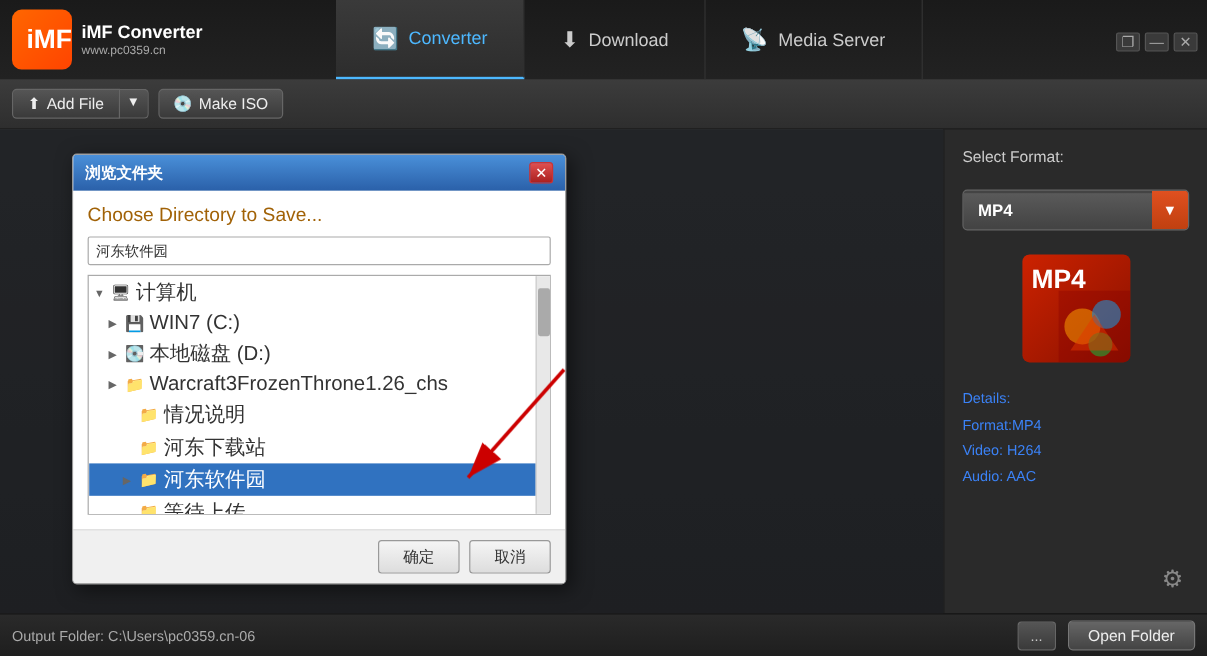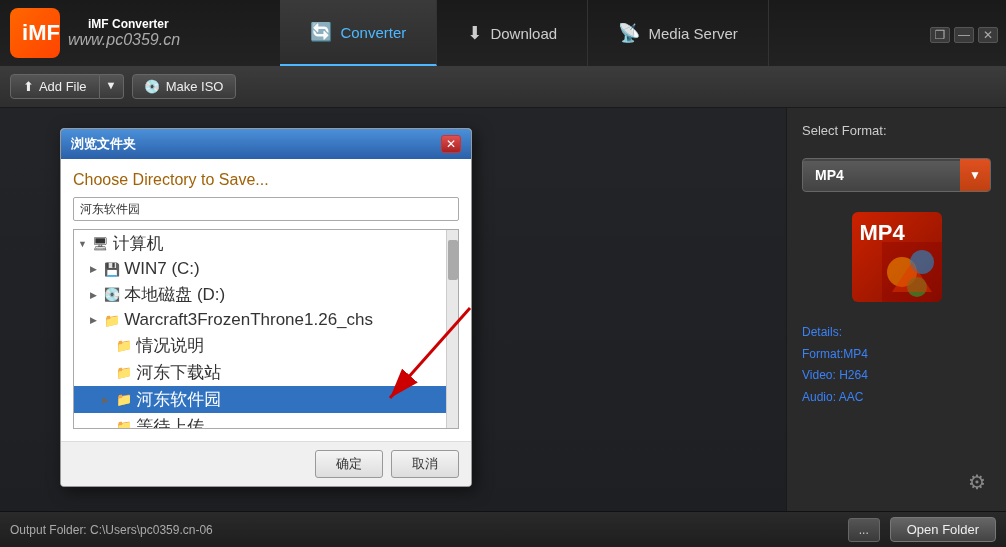--- a/index.html
+++ b/index.html
@@ -39,30 +39,28 @@
       color: white;
       margin-right: 8px;
       flex-shrink: 0;
       padding-left: 12px;
     }
     .app-title-text {
       display: flex;
       flex-direction: column;
     }
     .app-title-main {
-      font-size: 12px;
+      font-size: 15px;
       font-weight: bold;
       color: white;
       line-height: 1.2;
-      margin-left: 20px;
     }
     .app-title-sub {
-      font-size: 16px;
+      font-size: 10px;
       color: #aaa;
-      font-style: italic;
     }
 
     
     .nav-tabs {
       display: flex;
       align-items: center;
       height: 100%;
       flex: 1;
     }
     .nav-tab {

